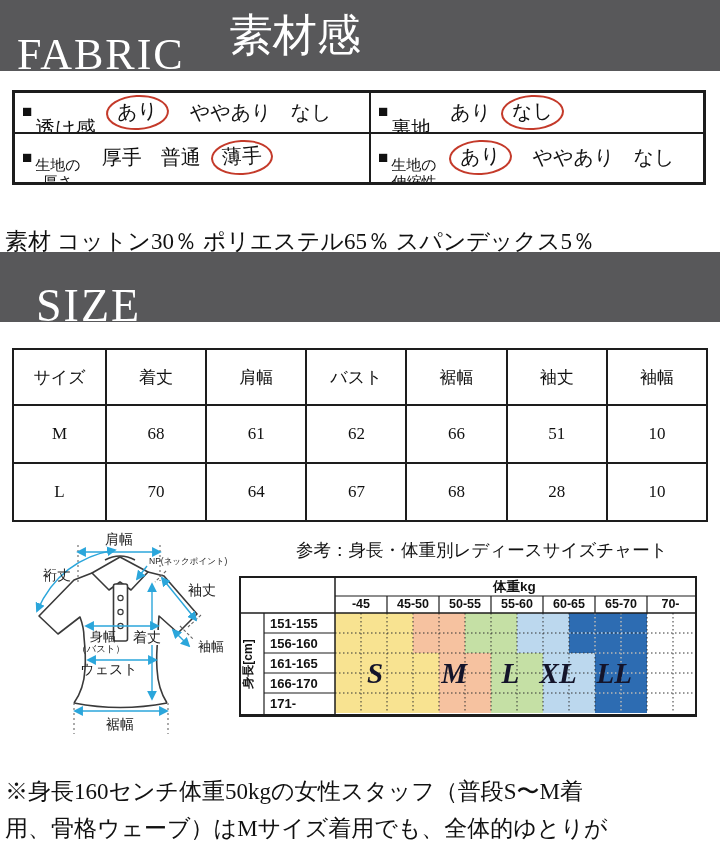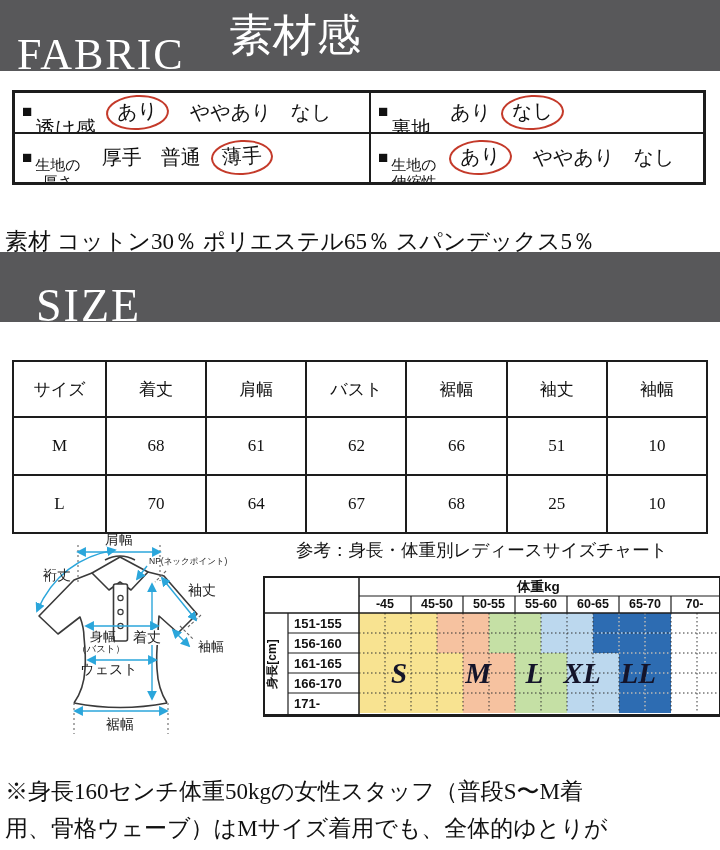--- a/index.html
+++ b/index.html
@@ -32,35 +32,35 @@
   .opt{margin-left:19px;}
   .opt.circled{
     margin-left:10px;margin-right:2px;
     border:2.5px solid #C43A2A;border-radius:50%;
     padding:1px 9px 3px 9px;transform:rotate(-3deg);display:inline-block;
   }
 
   .material{position:absolute;left:5px;top:203px;font-size:23px;white-space:nowrap;}
 
   .size-table{
-    position:absolute;left:12px;top:360px;width:696px;height:173px;
+    position:absolute;left:12px;top:348px;width:696px;height:173px;
     border-collapse:collapse;table-layout:fixed;text-align:center;
     font-size:17px;
   }
   .size-table th,.size-table td{border:2px solid #1d1d1d;font-weight:normal;padding:0;}
   .size-table col.first{width:93px;}
   .size-table thead tr{height:56px;}
   .size-table tbody tr{height:58px;}
 
   #diagram{position:absolute;left:8px;top:531px;width:232px;height:212px;}
   #diagram text{font-family:"Liberation Sans","DejaVu Sans",sans-serif;fill:#222;}
 
   .ref-title{position:absolute;left:248px;top:538px;font-size:17.5px;white-space:nowrap;margin-left:48px;}
 
-  #chart-wrap{position:absolute;left:263px;top:576px;width:458px;height:142px;}
+  #chart-wrap{position:absolute;left:239px;top:576px;width:458px;height:142px;}
   #size-chart-svg text{font-family:"Liberation Sans","DejaVu Sans",sans-serif;}
 
   .note{
     position:absolute;left:5px;top:750px;width:712px;
     font-size:23px;line-height:37px;white-space:pre-line;
   }
 </style>
 </head>
 <body>
 
@@ -135,21 +135,21 @@
         <td>66</td>
         <td>51</td>
         <td>10</td>
       </tr>
       <tr>
         <td>L</td>
         <td>70</td>
         <td>64</td>
         <td>67</td>
         <td>68</td>
-        <td>25</td>
+        <td>28</td>
         <td>10</td>
       </tr>
     </tbody>
 </table>
 
 <svg id="diagram" viewBox="0 0 232 212">
   <defs>
     <marker id="ah" viewBox="0 0 8 8" refX="6.5" refY="4" markerWidth="7" markerHeight="7" orient="auto-start-reverse">
       <path d="M0,0 L8,4 L0,8 z" fill="#2BA6DB"></path>
     </marker>

